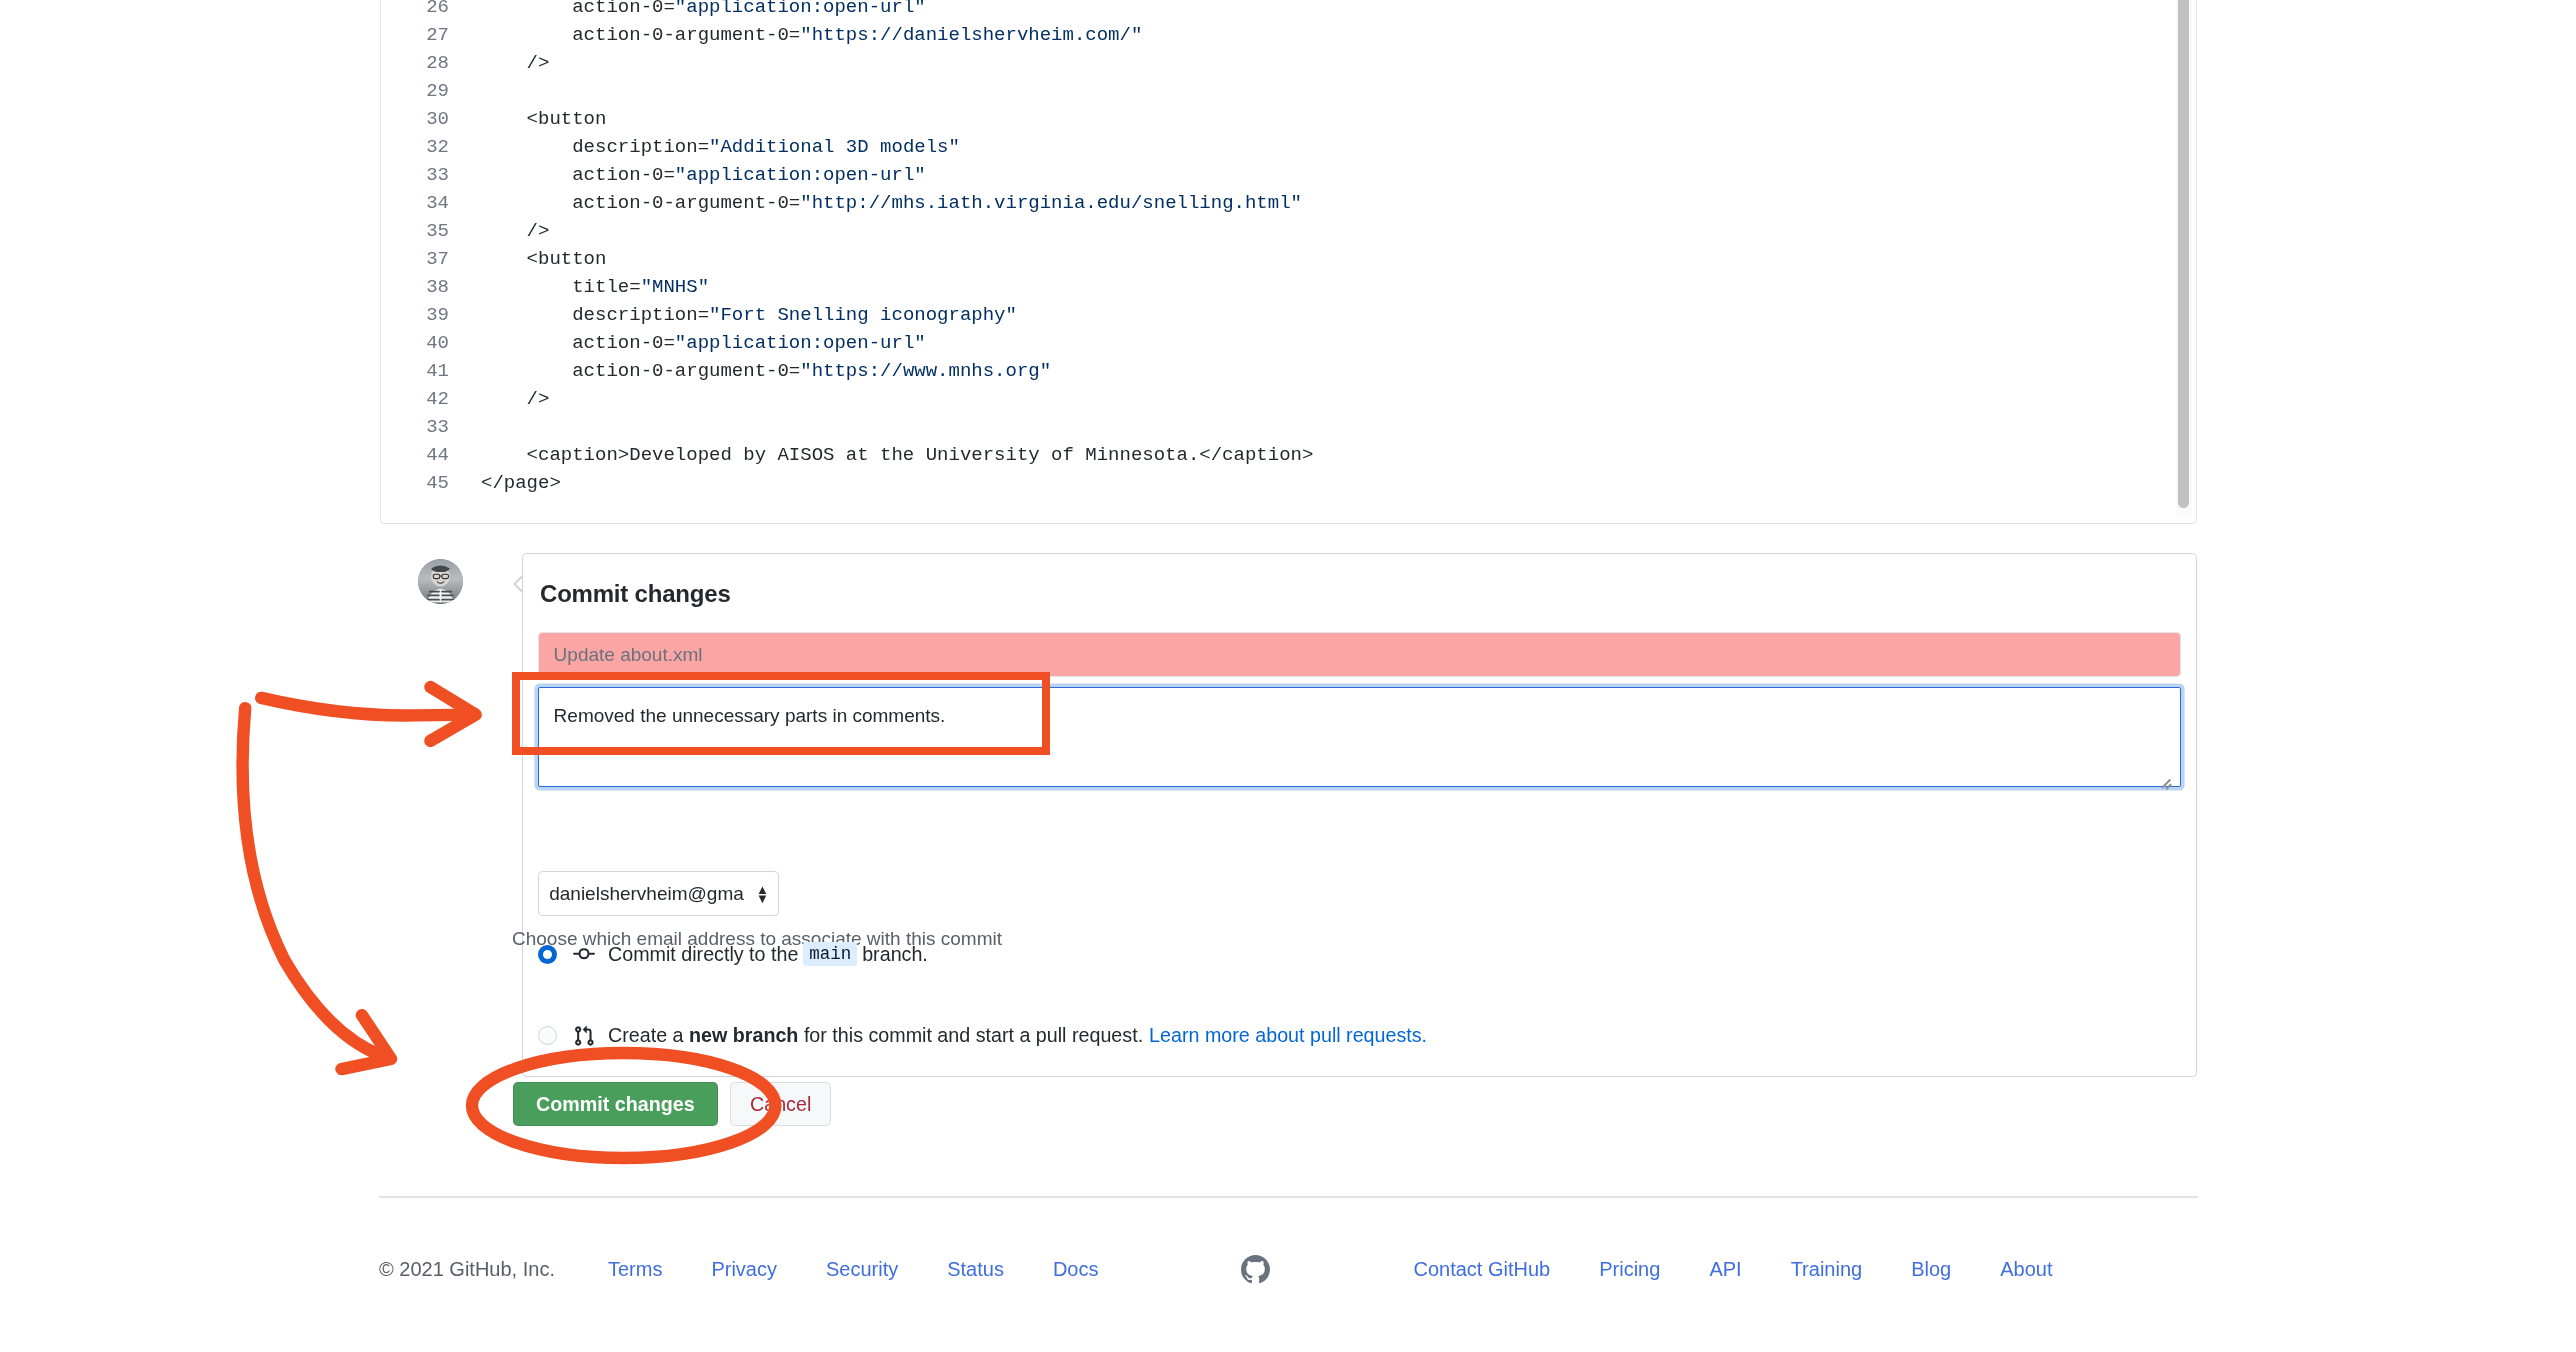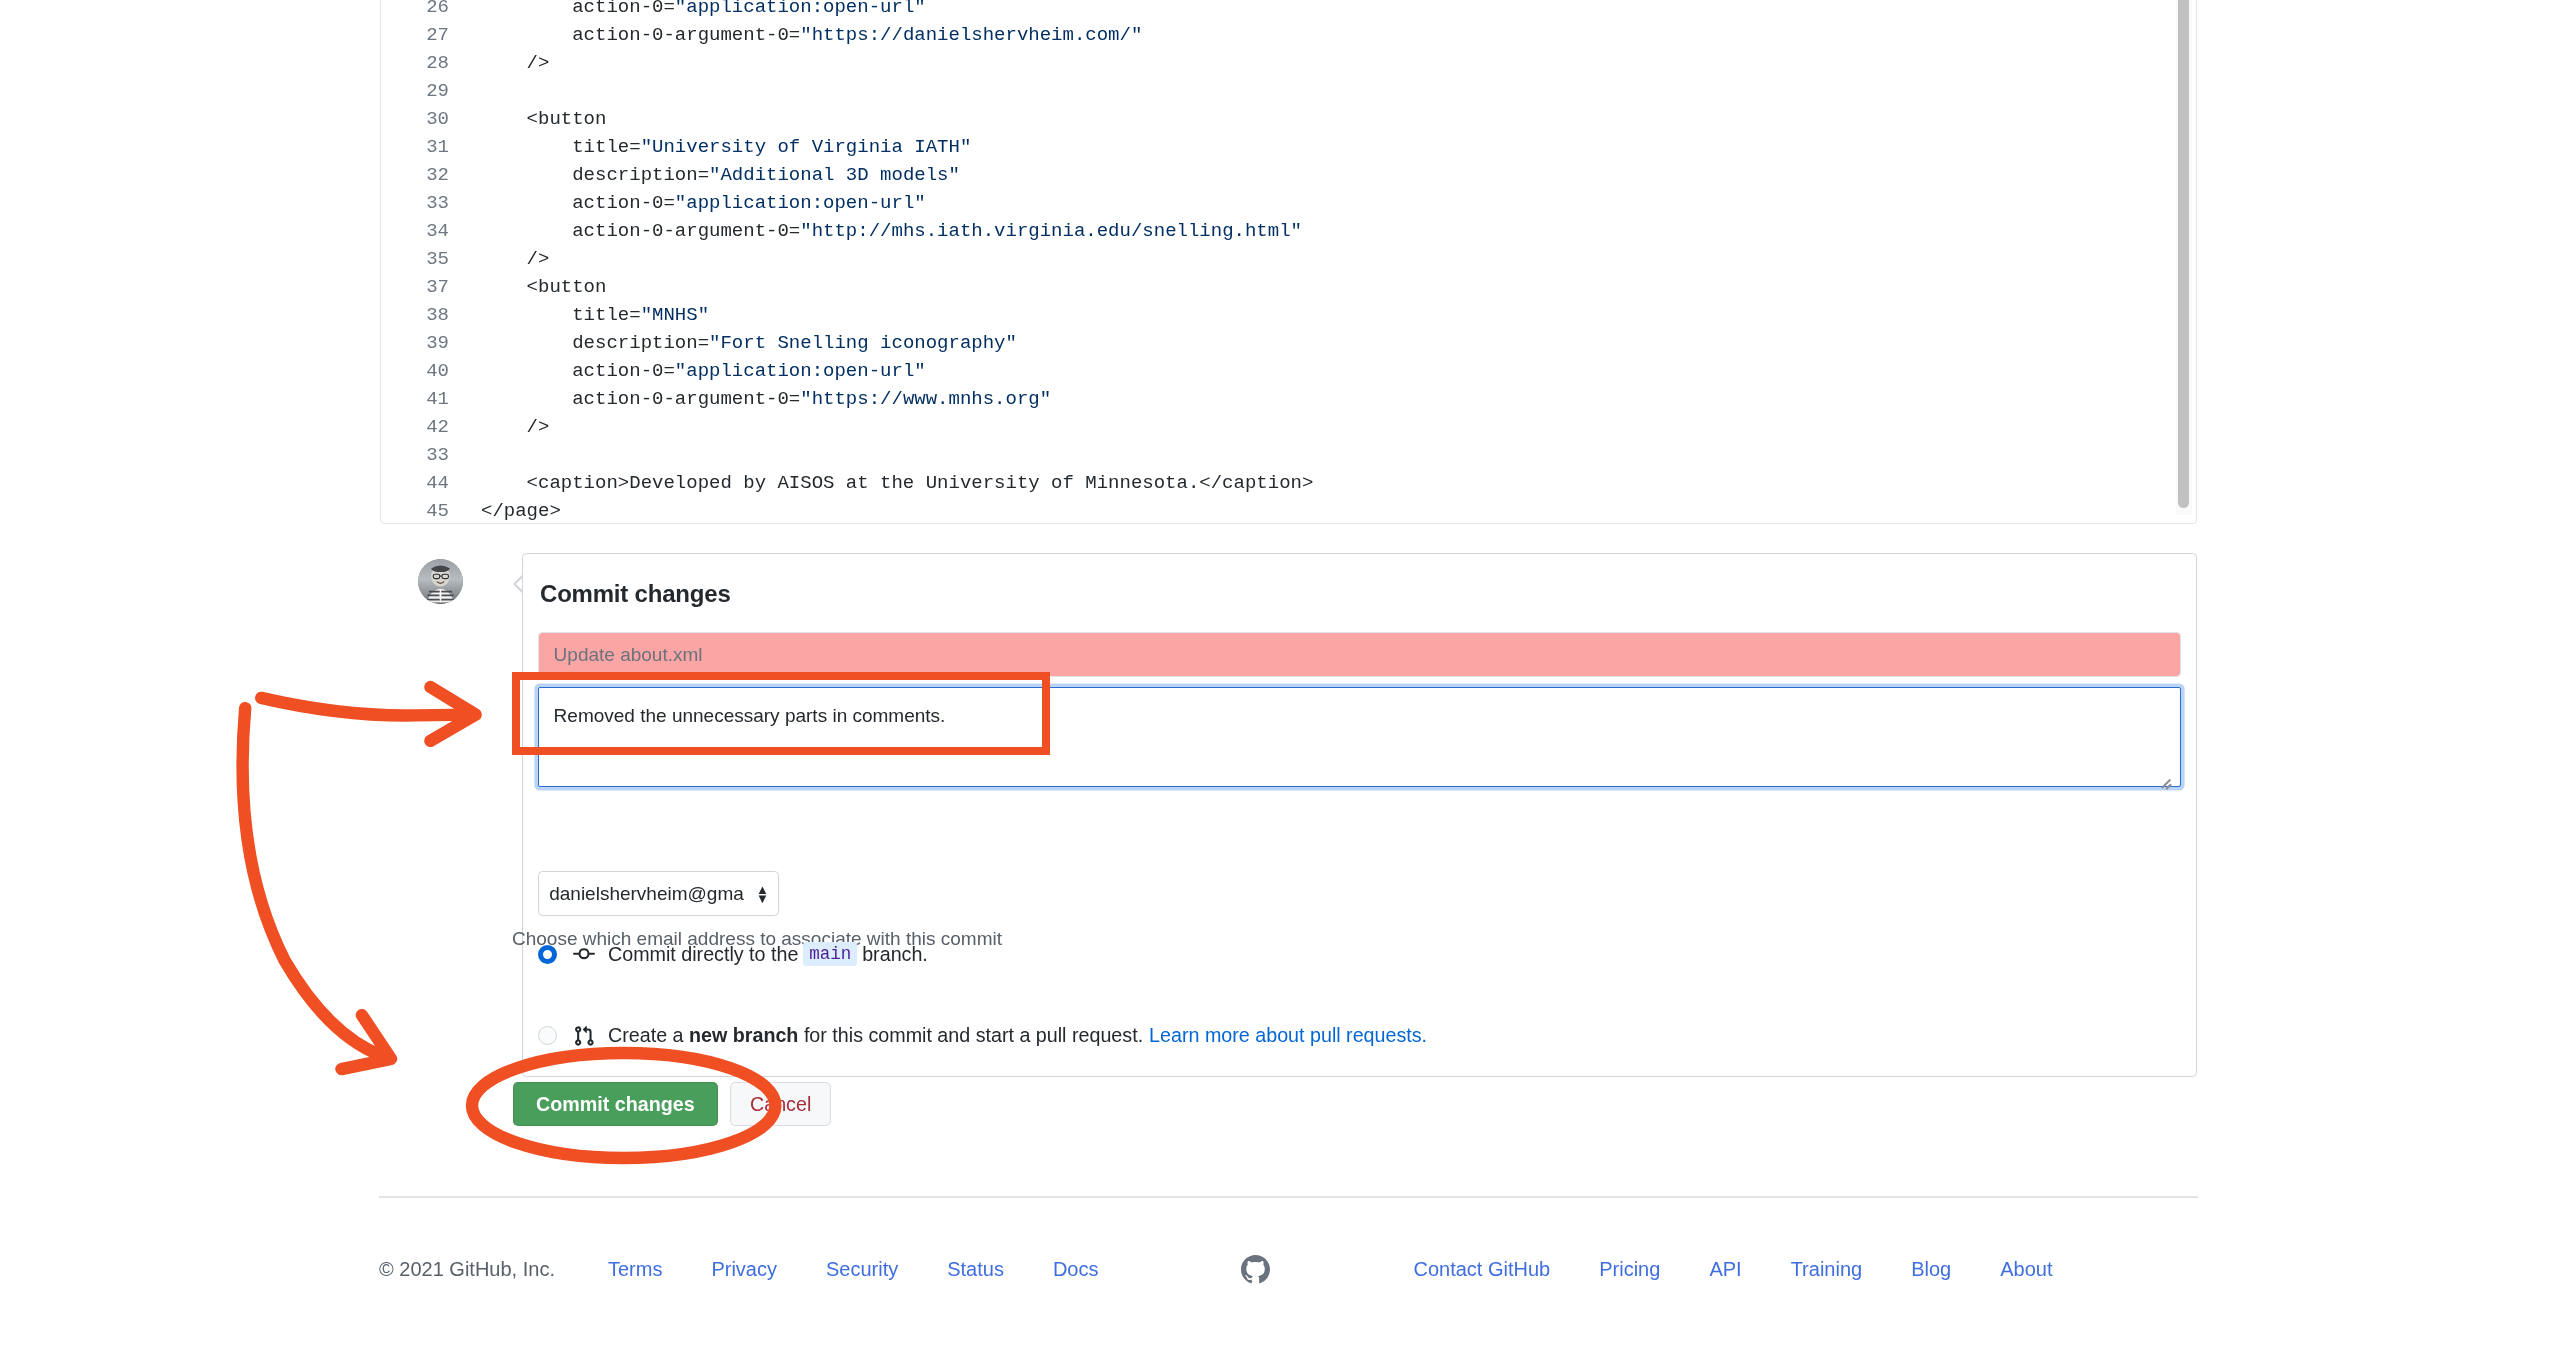--- a/index.html
+++ b/index.html
@@ -256,21 +256,21 @@
     align-items: center;
     color: #24292e;
   }
   .branch-code {
     font-family: "Liberation Mono", monospace;
     font-size: 17.5px;
     background: #dbedff;
     border-radius: 3.6px;
     padding: 2.2px 5.8px;
     margin: 0 5.1px;
-    color: #4c1d95;
+    color: #0f172a;
   }
   .bold-span { font-weight: bold; }
   .pr-link { color: #0366d6; text-decoration: none; margin-left: 6px; }
 
   #commit-changes-button {
     position: absolute;
     left: 513px;
     top: 1082px;
     height: 44px;
     padding: 0 22px;
@@ -380,24 +380,20 @@
           <td class="ln">28</td>
           <td class="cl"><span class="tok-tag">    /&gt;</span></td>
         </tr>
         <tr>
           <td class="ln">29</td>
           <td class="cl"><span class="tok-tag"></span></td>
         </tr>
         <tr>
           <td class="ln">30</td>
           <td class="cl"><span class="tok-tag">    &lt;button</span></td>
-        </tr>
-        <tr>
-          <td class="ln">31</td>
-          <td class="cl"><span class="tok-tag">        title=</span><span class="tok-str">"University of Virginia IATH"</span></td>
         </tr>
         <tr>
           <td class="ln">32</td>
           <td class="cl"><span class="tok-tag">        description=</span><span class="tok-str">"Additional 3D models"</span></td>
         </tr>
         <tr>
           <td class="ln">33</td>
           <td class="cl"><span class="tok-tag">        action-0=</span><span class="tok-str">"application:open-url"</span></td>
         </tr>
         <tr>

